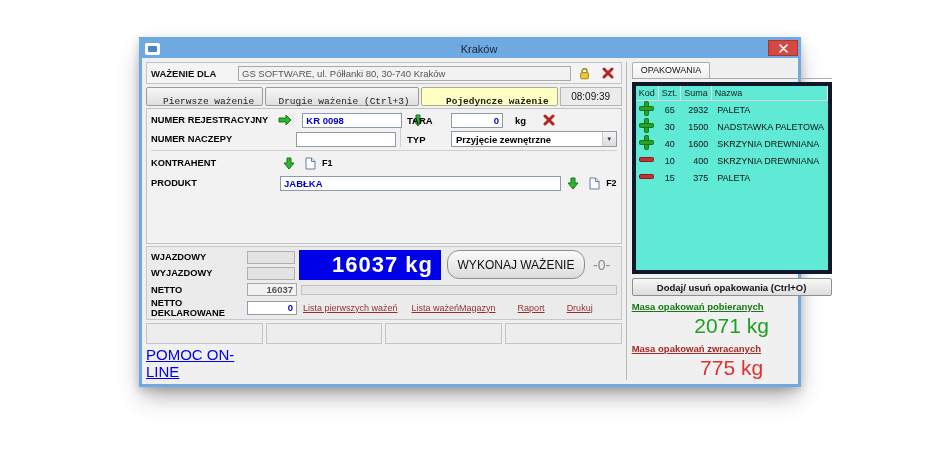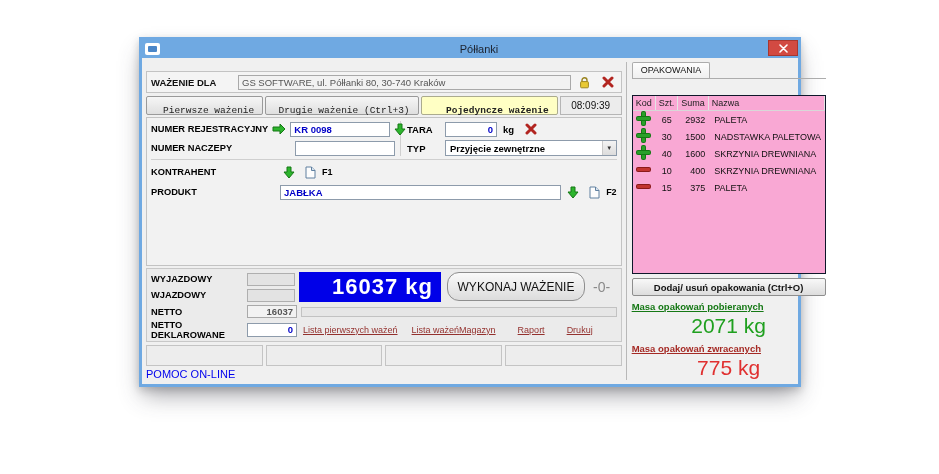--- a/index.html
+++ b/index.html
@@ -11,21 +11,21 @@
     box-shadow:0 12px 22px -4px rgba(60,60,70,.45),0 3px 8px rgba(0,0,0,.18);}
   .titlebar{height:18px;background:#6FA9E2;display:flex;align-items:center;padding-left:3px;position:relative;}
   .app-icon{width:15px;height:12px;background:#fff;border-radius:2px;display:inline-flex;align-items:center;justify-content:center;}
   .app-icon i{display:block;width:9px;height:6px;background:#4A86C8;border-radius:1px;}
   .title{flex:1;text-align:center;font-size:11px;color:#1d2430;}
   .close-btn{position:absolute;right:0;top:0;width:30px;height:16px;background:#D24A42;border:1px solid #A83730;
     display:flex;align-items:center;justify-content:center;cursor:pointer;}
   .content{display:flex;height:326px;padding:4px;gap:4px;}
 
   
-  .left-panel{width:490px;display:flex;flex-direction:column;margin-top:9px;}
+  .left-panel{width:490px;display:flex;flex-direction:column;}
   .lbl{font-size:9.5px;font-weight:bold;color:#111;white-space:nowrap;}
   .txt{height:15px;border:1px solid #8D9BAB;background:#fff;font-size:9.5px;padding:0 3px;
     font-family:"Liberation Sans","DejaVu Sans",sans-serif;}
   .txt.flat{background:#F2F2F2;border-color:#A9A9A9;color:#555;}
   .txt.dis{background:#E3E3E3;border-color:#AFAFAF;}
   .txt.blue-val{color:#0000C8;font-weight:bold;}
   .txt.num{text-align:right;}
 
   .wazenie-dla-box{height:22px;border:1px solid #C3C3C3;background:#F4F4F4;display:flex;align-items:center;
     padding:0 4px;gap:5px;}
@@ -40,21 +40,21 @@
   .tab-btn.b2{flex:1.5;}
   .tab-btn.active{flex:1.32;background:#FFFFC4;font-weight:bold;border-color:#ABAB8E;}
   .time-box{width:62px;border:1px solid #B5B5B5;background:#ECECEC;font-size:10px;display:flex;
     align-items:center;justify-content:center;color:#111;}
 
   .form-box{flex:1;border:1px solid #C3C3C3;background:#F2F2F2;margin-top:2px;display:flex;flex-direction:column;
     padding:3px 4px 0 4px;}
   .form-top{display:flex;border-bottom:1px solid #CFCFCF;padding-bottom:3px;}
   .fg-left{width:250px;border-right:1px solid #CFCFCF;padding-right:4px;display:flex;flex-direction:column;gap:3px;}
   .fg-right{flex:1;padding-left:6px;display:flex;flex-direction:column;gap:3px;}
-  .frow{display:flex;align-items:center;height:16px;gap:4px;}
+  .frow{display:flex;align-items:center;height:16px;gap:10px;}
   .frow .flabel{width:118px;font-size:9.3px;font-weight:bold;white-space:nowrap;}
   .fg-left .txt{width:100px;}
   .fg-right .flabel{width:34px;font-size:9.5px;font-weight:bold;}
   .tara-input{width:52px;}
   .unit{font-size:9.5px;font-weight:bold;margin:0 4px 0 2px;}
   .select-box{flex:1;height:16px;border:1px solid #8D9BAB;background:#fff;display:flex;align-items:center;cursor:pointer;}
   .select-box .sel-val{flex:1;font-size:9.5px;font-weight:bold;padding-left:4px;}
   .sel-arrow{width:14px;height:14px;border-left:1px solid #C9C9C9;background:linear-gradient(#F4F4F4,#DCDCDC);
     display:flex;align-items:center;justify-content:center;font-size:6px;color:#333;}
 
@@ -81,28 +81,28 @@
   .netto-input{width:50px;height:13px;font-weight:bold;}
   .netto-bar{flex:1;height:10px;margin-left:4px;background:#E6E6E6;border:1px solid #C2C2C2;}
   .brow-c{display:flex;align-items:center;height:17px;margin-top:2px;}
   .nd-input{width:50px;height:14px;}
   .links{flex:1;display:flex;align-items:center;margin-left:6px;font-size:9px;}
   .mlink{color:#94312E;text-decoration:underline;cursor:pointer;white-space:nowrap;}
   .links .sp1{width:14px;} .links .grow{flex:1;} .links .sp2{width:22px;} .links .end{width:24px;}
 
   .status-row{display:flex;gap:3px;height:21px;margin-top:3px;}
   .status-cell{flex:1;background:#EDEDED;border:1px solid #C4C4C4;}
-  .pomoc{margin-top:2px;font-size:11px;color:#0000EE;cursor:pointer;width:90px;}
+  .pomoc{margin-top:2px;font-size:15px;color:#0000EE;text-decoration:underline;cursor:pointer;width:90px;}
 
   
   .right-panel{flex:1;border-left:1px solid #B8B8B8;padding-left:5px;display:flex;flex-direction:column;}
   .rp-tabstrip{height:17px;display:flex;border-bottom:1px solid #ACACAC;}
   .rp-tab{border:1px solid #ACACAC;border-bottom:none;background:linear-gradient(#FDFDFD,#F0F0F0);
     font-size:9px;padding:2px 8px 0 8px;color:#111;border-radius:2px 2px 0 0;cursor:pointer;}
-  .rp-list{flex:1;background:#f9a8d4;border:1px solid #0f172a;margin-top:16px;overflow:hidden;}
+  .rp-list{flex:1;background:#5eead4;border:4px solid #0f172a;margin-top:3px;overflow:hidden;}
   table.pk{border-collapse:collapse;width:100%;font-size:9px;color:#111;}
   table.pk th{font-weight:normal;text-align:left;border-bottom:1px solid #D8D8D8;border-right:1px solid #E4E4E4;
     padding:2px 3px;height:13px;color:#222;}
   table.pk th.h-szt{text-align:center;} table.pk th.h-suma{text-align:right;}
   table.pk td{padding:1px 3px;height:13px;}
   .c-kod{width:25px;text-align:center;} .c-szt{width:30px;text-align:right;padding-right:6px!important;}
   .c-suma{width:42px;text-align:right;} .c-nazwa{padding-left:6px!important;white-space:nowrap;}
   .kod-icon{display:inline-block;width:13px;height:13px;position:relative;}
   tr[data-kod="plus"] .kod-icon::before{content:"";position:absolute;left:5px;top:0;width:3px;height:13px;
     background:#2AA02A;border-radius:1px;box-shadow:0 0 0 1px #157815;}
@@ -121,21 +121,21 @@
   .masa-value.red{color:#E03030;}
 </style>
 </head>
 <body>
 
 <div class="window">
   <div class="titlebar">
     <span class="app-icon">
         <i></i>
       </span>
-    <span class="title">Półłanki</span>
+    <span class="title">Kraków</span>
     <span class="close-btn">
       <svg width="9" height="9" viewBox="0 0 9 9">
           <path d="M1,1 L8,8 M8,1 L1,8" stroke="#ffffff" stroke-width="1.6" stroke-linecap="round"></path>
         </svg>
     </span>
   </div>
   <div class="content">
 
     <div class="left-panel">
 
@@ -237,25 +237,25 @@
           </span>
           <span class="fkey">F2</span>
         </div>
         <div class="form-spacer"></div>
       </div>
 
       <div class="bottom-cluster">
         <div class="brow-a">
           <div class="wj-col">
             <div class="wj-row">
+              <span class="flabel">WJAZDOWY</span>
+              <input class="txt dis" readonly="" value="" style="">
+            </div>
+            <div class="wj-row">
               <span class="flabel">WYJAZDOWY</span>
-              <input class="txt dis" readonly="" value="" style="">
-            </div>
-            <div class="wj-row">
-              <span class="flabel">WJAZDOWY</span>
               <input class="txt dis" readonly="" value="" style="">
             </div>
           </div>
           <div class="weight-display">16037 kg</div>
           <button class="weigh-btn">WYKONAJ WAŻENIE</button>
           <span class="zero-ind">-0-</span>
         </div>
         <div class="brow-b">
           <span class="flabel">NETTO</span>
           <input class="txt num netto-input flat" readonly="" value="16037" style="">

